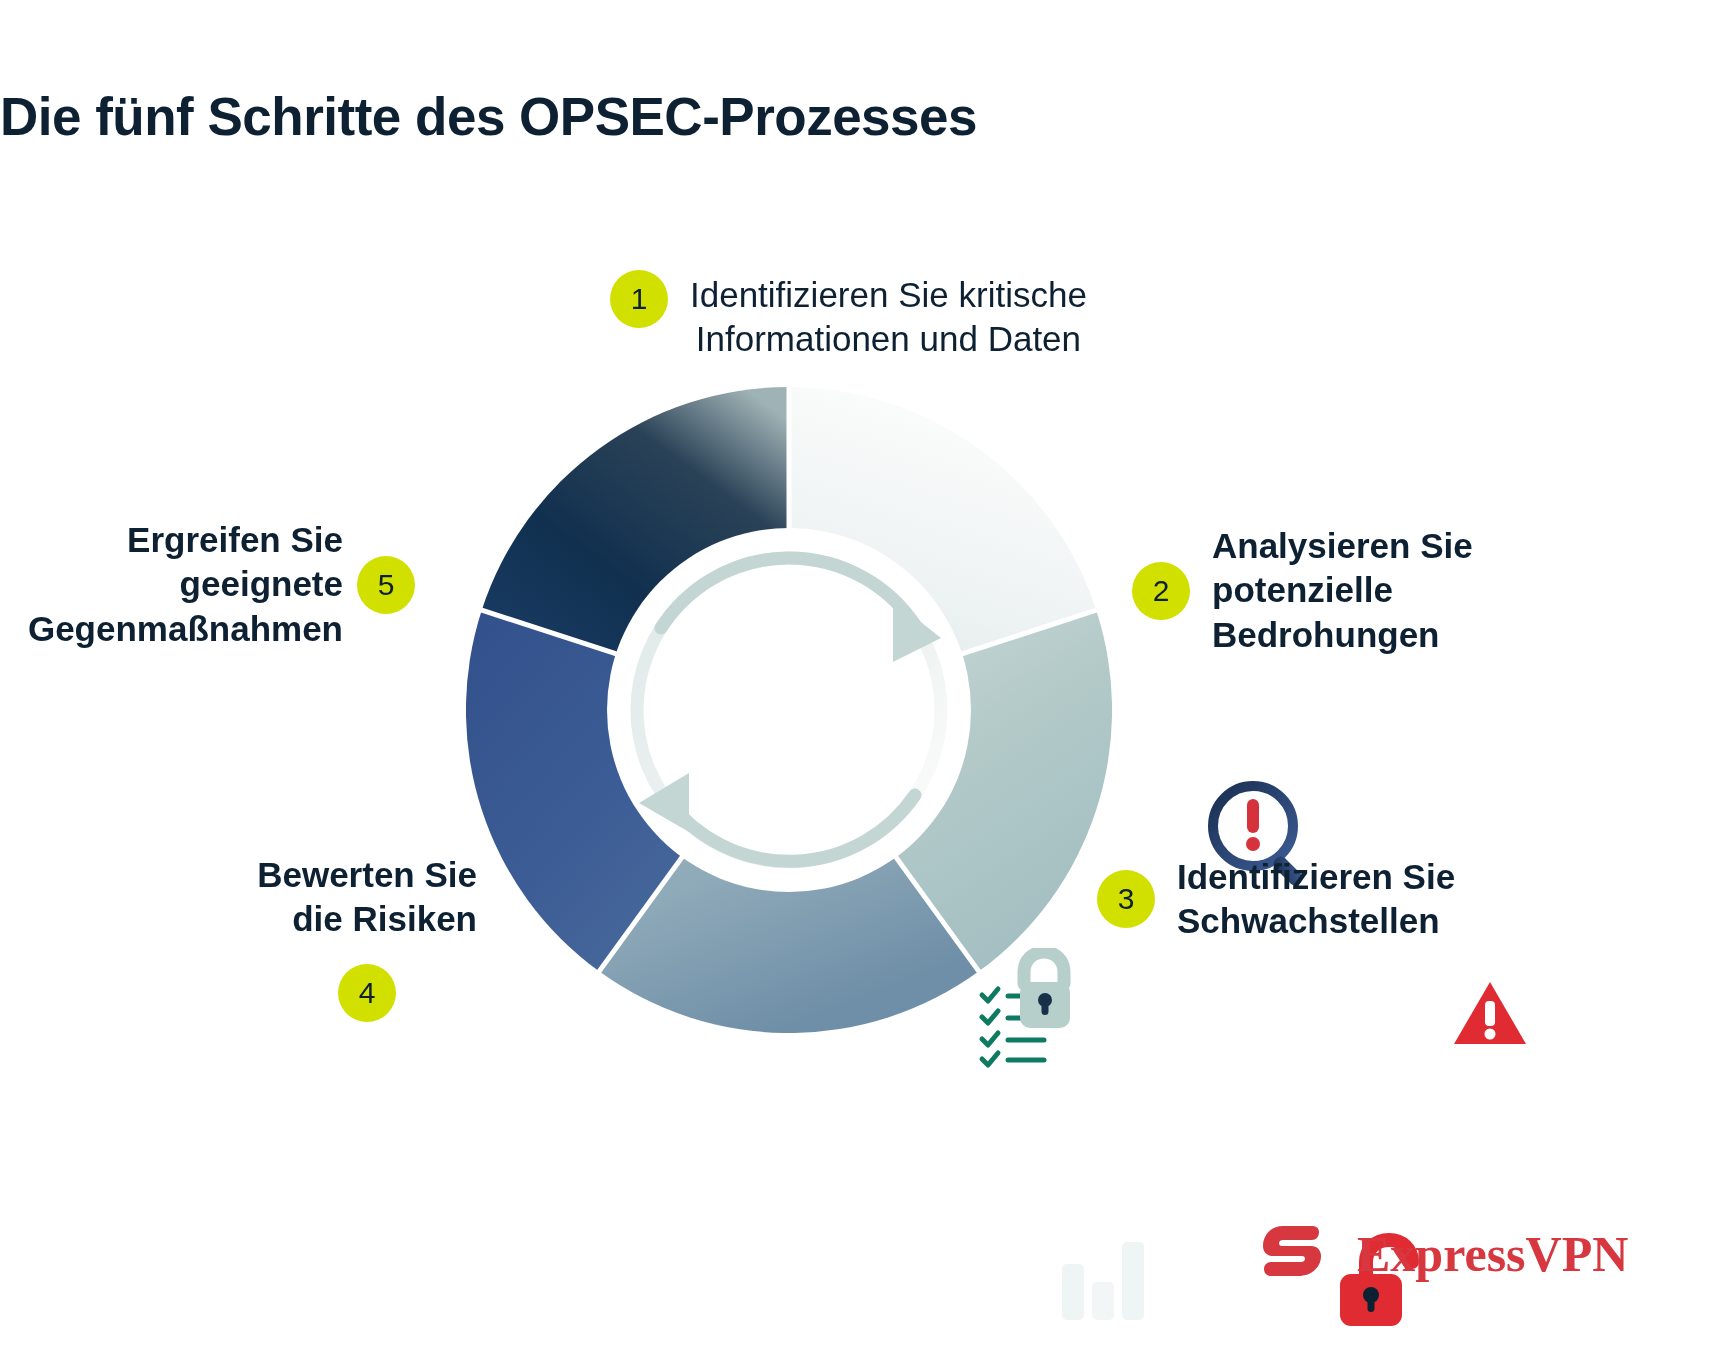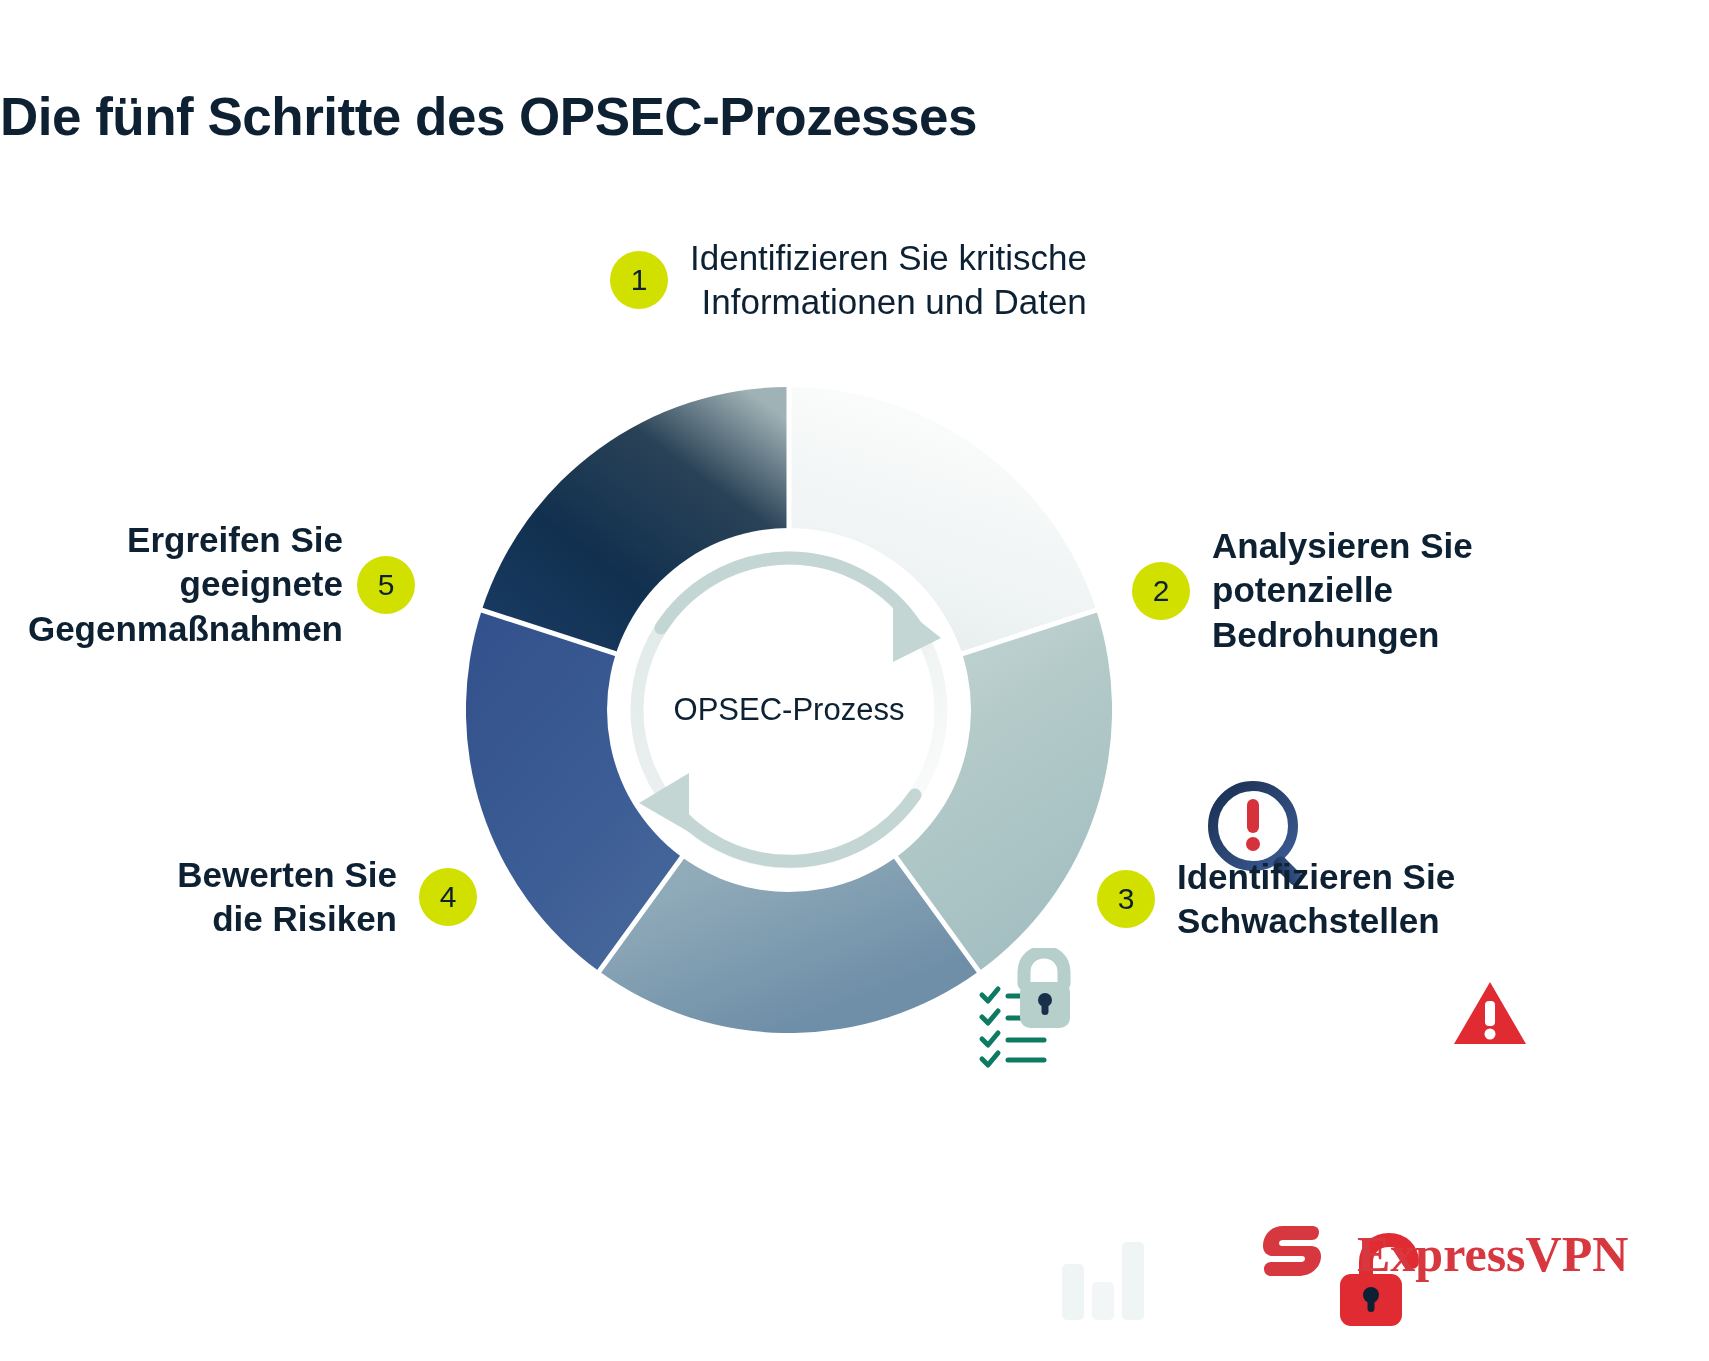--- a/index.html
+++ b/index.html
@@ -91,41 +91,41 @@
     font-size: 30px;
     color: #0d2133;
     line-height: 1;
   }
 
   
   .step-1 {
     left: 610px;
     top: 236px;
   }
-  .step-1 .step-text { text-align: right; }
+  .step-1 .step-text { text-align: center; margin-top: 37px; }
 
   
   .step-2 {
     left: 1132px;
     top: 524px;
   }
   .step-2 .step-text { text-align: left; font-weight: bold; }
 
   
   .step-3 {
     left: 1097px;
     top: 855px;
   }
   .step-3 .step-text { text-align: left; font-weight: bold; }
 
   
   .step-4 {
     right: 1232px;
     top: 853px;
-    flex-direction: row;
+    flex-direction: column;
   }
   .step-4 .step-text { text-align: right; font-weight: bold; }
 
   
   .step-5 {
     right: 1294px;
     top: 518px;
     gap: 14px;
   }
   .step-5 .step-text { text-align: right; font-weight: bold; }
@@ -233,21 +233,20 @@
           <path d="M -128,-82 A 152,152 0 0 1 126,-85" fill="none" stroke="#c3d6d3" stroke-width="13" stroke-linecap="round"></path>
           <polygon points="104,-110 152,-72 104,-48" fill="#c3d6d3"></polygon>
 
           <path d="M 126,85 A 152,152 0 0 1 -120,92" fill="none" stroke="#c3d6d3" stroke-width="13" stroke-linecap="round"></path>
           <polygon points="-100,63 -150,93 -100,122" fill="#c3d6d3"></polygon>
         </g>
       </g>
     </svg>
 
     <div class="hub-text">
-      <div>OPSEC-Prozess</div>
     </div>
 
     <svg class="icon-abs icon-magnifier" width="112" height="118" viewBox="0 0 112 118">
       <defs>
         <linearGradient id="magg" x1="0" y1="0" x2="1" y2="1">
           <stop offset="0%" stop-color="#1a2f52"></stop>
           <stop offset="100%" stop-color="#3c5c94"></stop>
         </linearGradient>
       </defs>
       <circle cx="50" cy="50" r="40" fill="none" stroke="url(#magg)" stroke-width="10"></circle>

